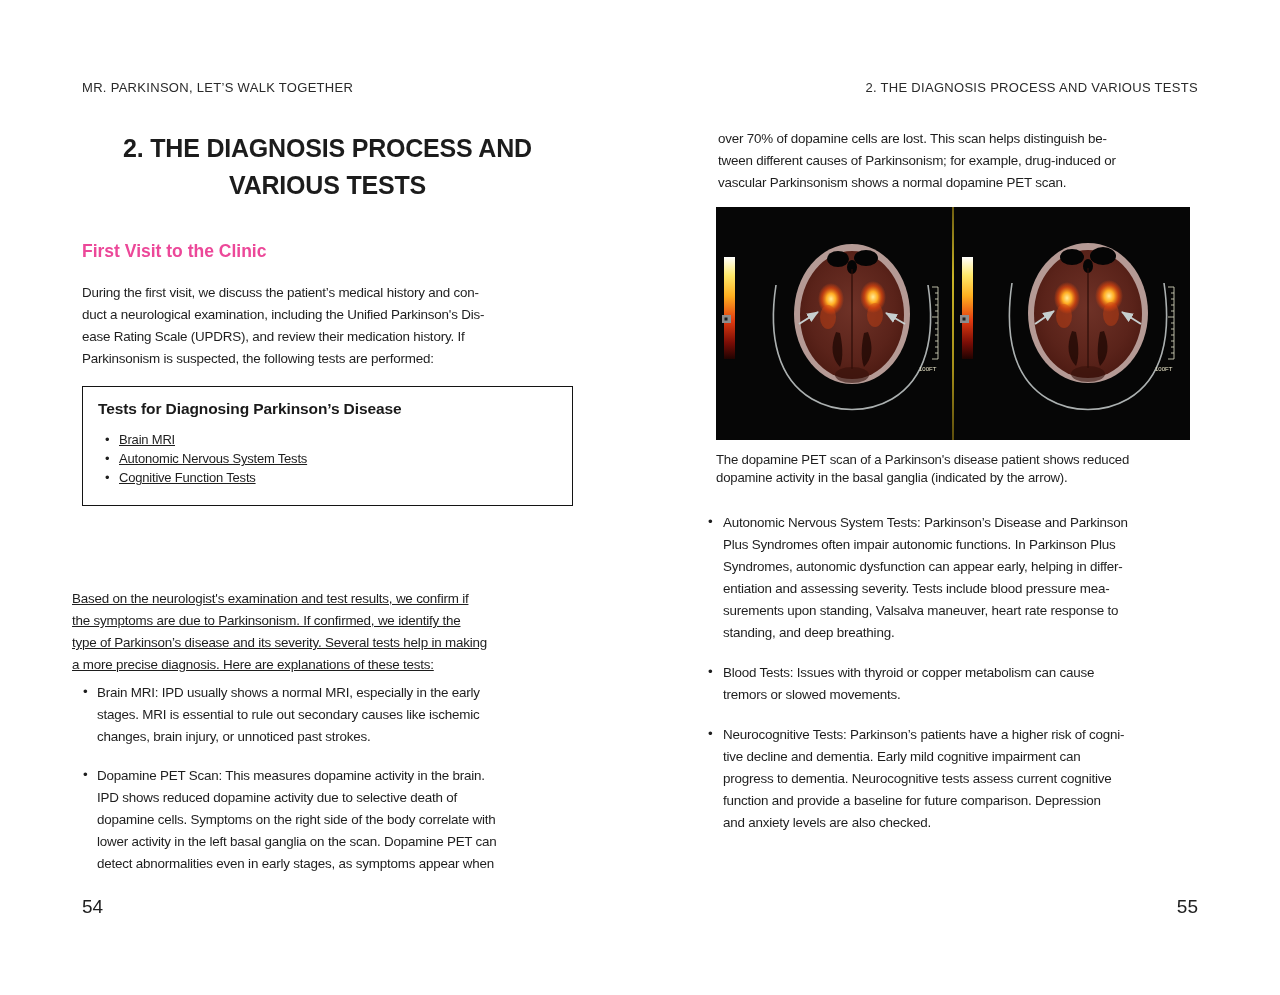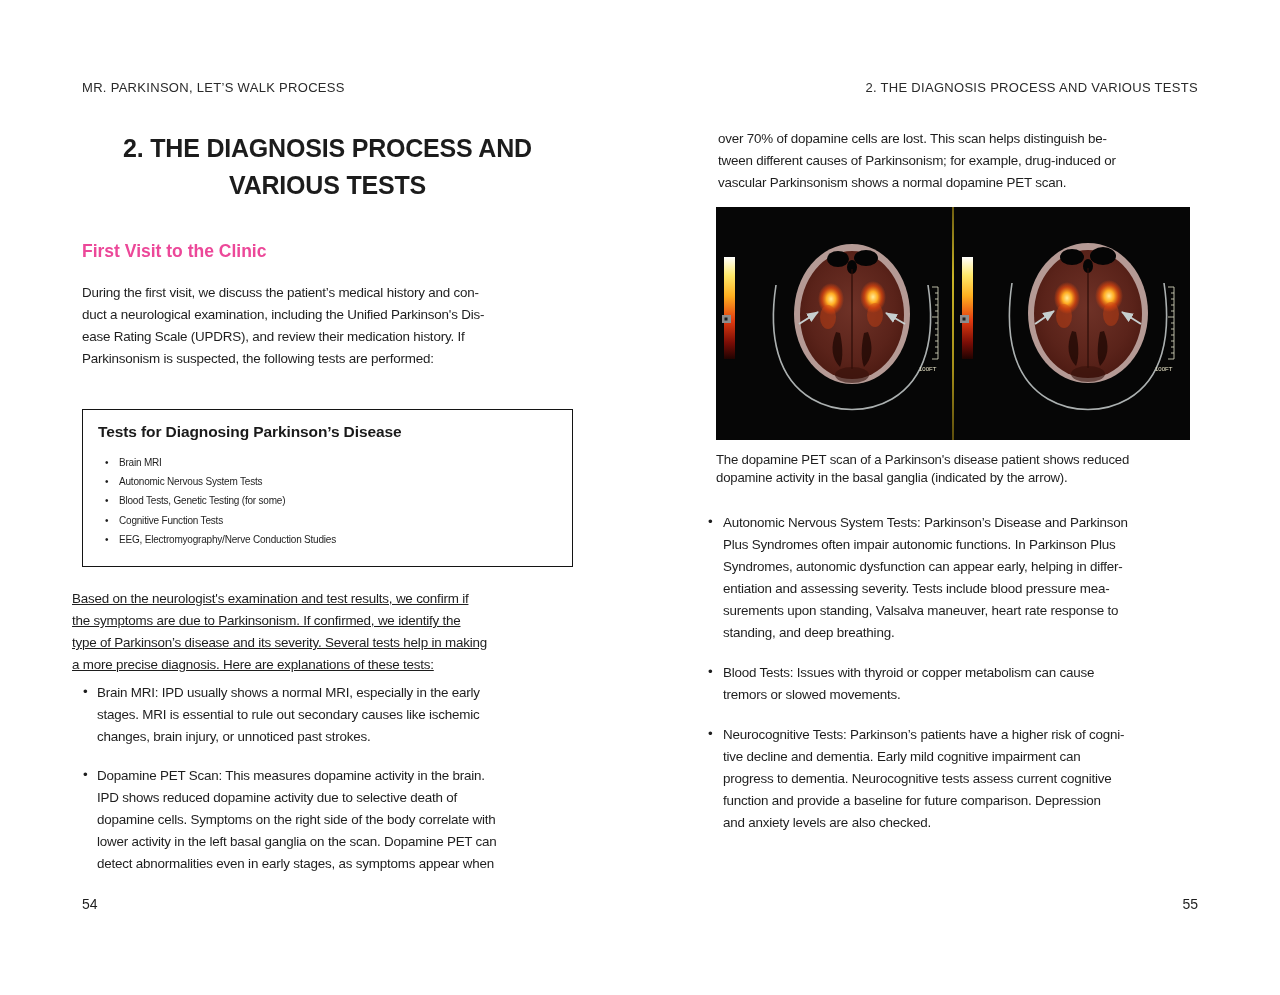--- a/index.html
+++ b/index.html
@@ -6,67 +6,65 @@
   .page{position:relative;width:1280px;height:995px;background:#ffffff;overflow:hidden;
         font-family:"Liberation Sans","DejaVu Sans",sans-serif;color:#1e1e1e;}
   .running-header{position:absolute;top:80px;font-size:13px;letter-spacing:.3px;color:#2a2a2a;white-space:nowrap;}
   .rh-left{left:82px;}
   .rh-right{right:82px;text-align:right;}
   .body-text{font-size:13.4px;line-height:22px;letter-spacing:-.2px;white-space:pre-line;color:#1e1e1e;}
   .chapter-title{position:absolute;top:130px;left:82px;width:491px;text-align:center;
         font-size:25px;line-height:37px;font-weight:700;color:#1c1c1c;white-space:pre-line;letter-spacing:-.2px;}
   .section-heading{position:absolute;top:241px;left:82px;font-size:17.5px;font-weight:700;color:#ec4899;}
   .p-intro{position:absolute;top:282px;left:82px;width:494px;}
-  .tests-box{position:absolute;top:386px;left:82px;width:459px;border:1.6px solid #141414;padding:13px 15px 17px 15px;margin-top:23px;}
+  .tests-box{position:absolute;top:386px;left:82px;width:459px;border:1.6px solid #141414;padding:13px 15px 17px 15px;}
   .tests-box-title{font-size:15.5px;font-weight:700;color:#1a1a1a;letter-spacing:-.1px;}
   ul.plain{list-style:none;margin:12px 0 0 0;padding:0 0 0 6px;}
-  ul.plain li{position:relative;padding-left:15px;font-size:10px;line-height:19.2px;letter-spacing:-.2px;}
+  ul.plain li{position:relative;padding-left:15px;font-size:13px;line-height:19.2px;letter-spacing:-.2px;text-decoration:underline;}
   ul.plain li::before{content:"\2022";position:absolute;left:1px;top:0;}
   .p-summary{position:absolute;top:588px;left:72px;width:494px;text-decoration:underline;}
   .bullets{position:absolute;margin:0;padding:0;list-style:none;}
   .bullets li{position:relative;padding-left:15px;margin:0 0 17px 0;}
   .bullets li::before{content:"\2022";position:absolute;left:1px;top:0;font-size:13.4px;line-height:19.5px;}
   .bullets-left{top:682px;left:82px;width:494px;}
   .bullets-right{top:512px;left:706px;width:494px;}
   .bullets-right li{padding-left:17px;margin-bottom:18px;}
   .bullets-right li::before{left:2px;}
   .p-cont{position:absolute;top:128px;left:718px;width:482px;}
   .figure{position:absolute;top:207px;left:716px;width:474px;height:233px;background:#060606;display:flex;}
   .panel{width:236px;height:233px;}
   .divider{width:2px;height:233px;background:linear-gradient(#6e5e10,#c9b426 30%,#a38d18 70%,#5c4d0c);}
   .figure-caption{position:absolute;top:443px;left:716px;width:486px;font-size:13.2px;line-height:17.8px;
         letter-spacing:-.2px;white-space:pre-line;color:#1f1f1f;margin-top:8px;}
-  .page-number{position:absolute;top:896px;font-size:14px;color:#1e1e1e;}
+  .page-number{position:absolute;top:896px;font-size:19px;color:#1e1e1e;}
   .pn-left{left:82px;}
   .pn-right{right:82px;}
 </style>
 </head>
 <body>
 
 <div class="page">
 
-  <div class="running-header rh-left">MR. PARKINSON, LET’S WALK PROCESS</div>
+  <div class="running-header rh-left">MR. PARKINSON, LET’S WALK TOGETHER</div>
   <div class="running-header rh-right">2. THE DIAGNOSIS PROCESS AND VARIOUS TESTS</div>
 
   <div class="chapter-title">2. THE DIAGNOSIS PROCESS AND
 VARIOUS TESTS</div>
   <div class="section-heading">First Visit to the Clinic</div>
   <div class="body-text p-intro">During the first visit, we discuss the patient’s medical history and con-
 duct a neurological examination, including the Unified Parkinson's Dis-
 ease Rating Scale (UPDRS), and review their medication history. If
 Parkinsonism is suspected, the following tests are performed:</div>
 
   <div class="tests-box">
     <div class="tests-box-title">Tests for Diagnosing Parkinson’s Disease</div>
     <ul class="plain">
       <li>Brain MRI</li>
       <li>Autonomic Nervous System Tests</li>
-      <li>Blood Tests, Genetic Testing (for some)</li>
       <li>Cognitive Function Tests</li>
-      <li>EEG, Electromyography/Nerve Conduction Studies</li>
     </ul>
   </div>
 
   <div class="body-text p-summary">Based on the neurologist's examination and test results, we confirm if
 the symptoms are due to Parkinsonism. If confirmed, we identify the
 type of Parkinson’s disease and its severity. Several tests help in making
 a more precise diagnosis. Here are explanations of these tests:</div>
 
   <ul class="bullets bullets-left">
     <li class="body-text">Brain MRI: IPD usually shows a normal MRI, especially in the early

